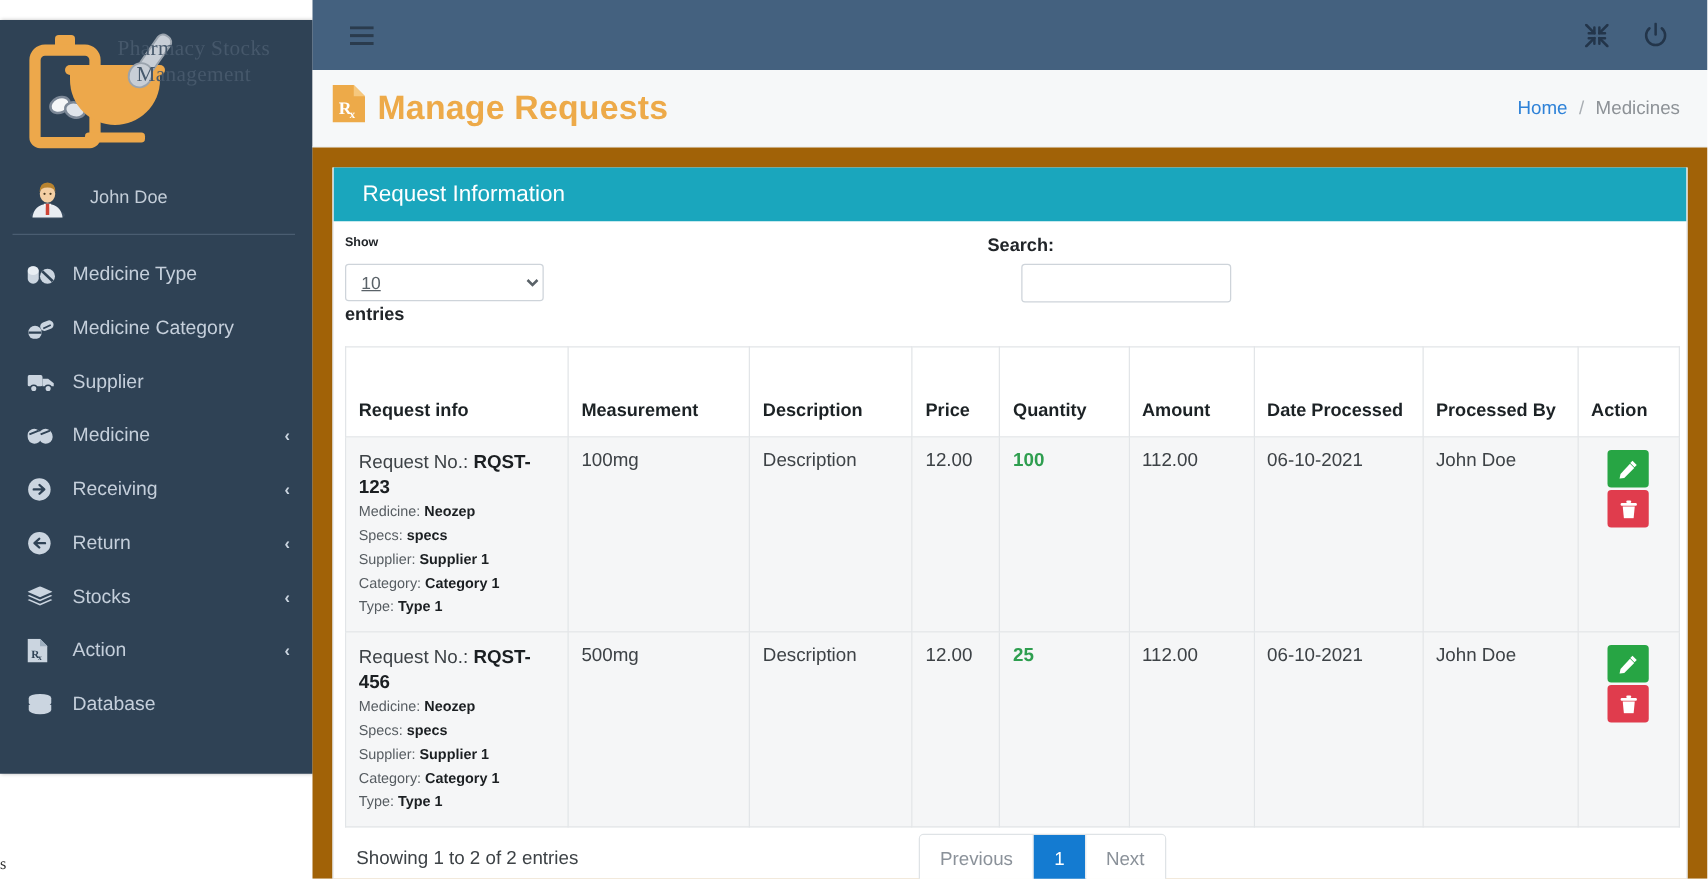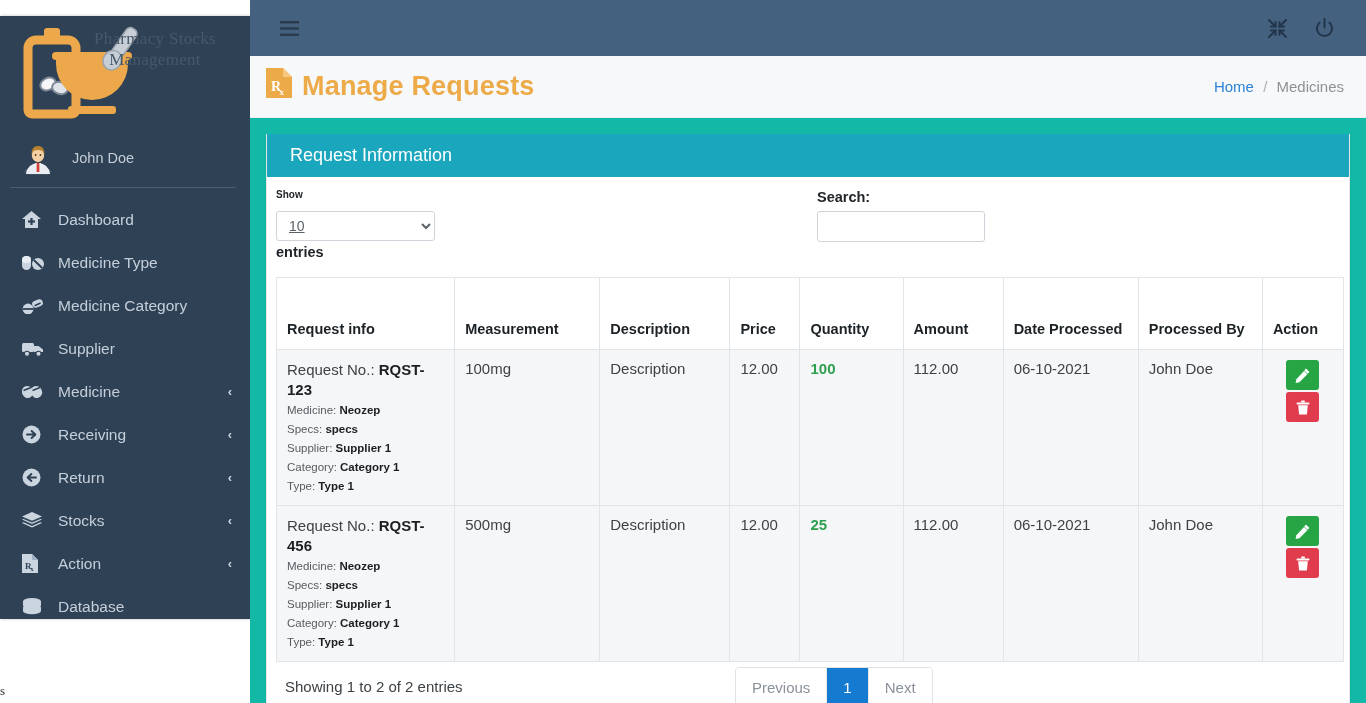--- a/index.html
+++ b/index.html
@@ -96,21 +96,21 @@
   }
   .page-title .ttl { margin-left: 10px; }
   .crumb { margin-left: auto; font-size: 15px; color: #8d9297; }
   .crumb a { color: #2e82d8; text-decoration: none; cursor: pointer; }
   .crumb .sep { margin: 0 5px; color: #a9aeb3; }
 
   
   #content {
     position: absolute; left: 250px; top: 118px;
     width: 1116px; height: 585px;
-    background: #14b8a6;
+    background: #a16207;
     padding: 16px 16px 12px 16px;
   }
   .panel {
     background: #fff;
     border: 1px solid #e6e9ec;
     border-top: none;
     box-shadow: 0 1px 2px rgba(0,0,0,.08);
   }
   .panel-head {
     background: #1aa6bd;
@@ -133,21 +133,21 @@
   }
   select.len-select {
     position: absolute; left: 0; top: 22px;
     width: 159px; height: 30px;
     border: 1px solid #ced4da; border-radius: 3px;
     background: #fff; color: #5a6268;
     font-family: "Liberation Sans", sans-serif;
     font-size: 14px; padding-left: 8px; text-decoration: underline;
   }
   .search-label {
-    position: absolute; left: 541px; top: 0;
+    position: absolute; left: 514px; top: 0;
     font-size: 14.5px; font-weight: bold; color: #212529;
   }
   input.search-input {
     position: absolute; left: 541px; top: 22px;
     width: 168px; height: 31px;
     border: 1px solid #ced4da; border-radius: 3px;
     background: #fff;
     font-family: "Liberation Sans", sans-serif;
     font-size: 14px; padding: 0 8px;
   }
@@ -269,31 +269,20 @@
         <ellipse cx="16" cy="14" rx="6.2" ry="7.2" fill="#f4cfa4"></ellipse>
         <path d="M9.6 13 q0-8 6.4-8 q6.4 0 6.4 8 q-1-4 -6.4-4 q-5.4 0-6.4 4 z" fill="#b8832f"></path>
         <circle cx="13.6" cy="14" r="0.9" fill="#4a3a22"></circle>
         <circle cx="18.4" cy="14" r="0.9" fill="#4a3a22"></circle>
       </svg>
       <span class="user-name">John Doe</span>
     </div>
 
     <div class="nav">
 
-      <div class="nav-item">
-        <span class="nav-ico">
-          <svg width="19" height="17" viewBox="0 0 19 17">
-              <path d="M9.5 0 L19 8 h-3 v9 H3 V8 H0 z" fill="#cbd5e0"></path>
-              <rect x="8.4" y="7" width="2.2" height="7" fill="#2f4255"></rect>
-              <rect x="6" y="9.4" width="7" height="2.2" fill="#2f4255"></rect>
-            </svg>
-        </span>
-        <span class="nav-label">Dashboard</span>
-        <span class="nav-caret"></span>
-      </div>
 
       <div class="nav-item">
         <span class="nav-ico">
           <svg width="22" height="16" viewBox="0 0 22 16">
               <rect x="0" y="1" width="9" height="14" rx="4.5" fill="#cbd5e0"></rect>
               <rect x="0" y="1" width="9" height="7" rx="4.5" fill="#e8eef4"></rect>
               <circle cx="16" cy="9" r="6" fill="#cbd5e0"></circle>
               <path d="M11.8 5 L20.2 13" stroke="#2f4255" stroke-width="2"></path>
             </svg>
         </span>

